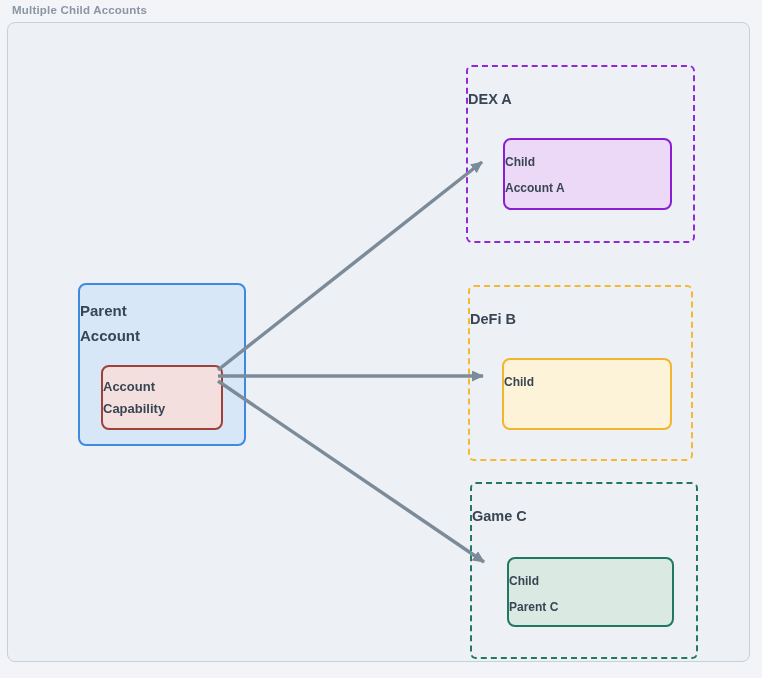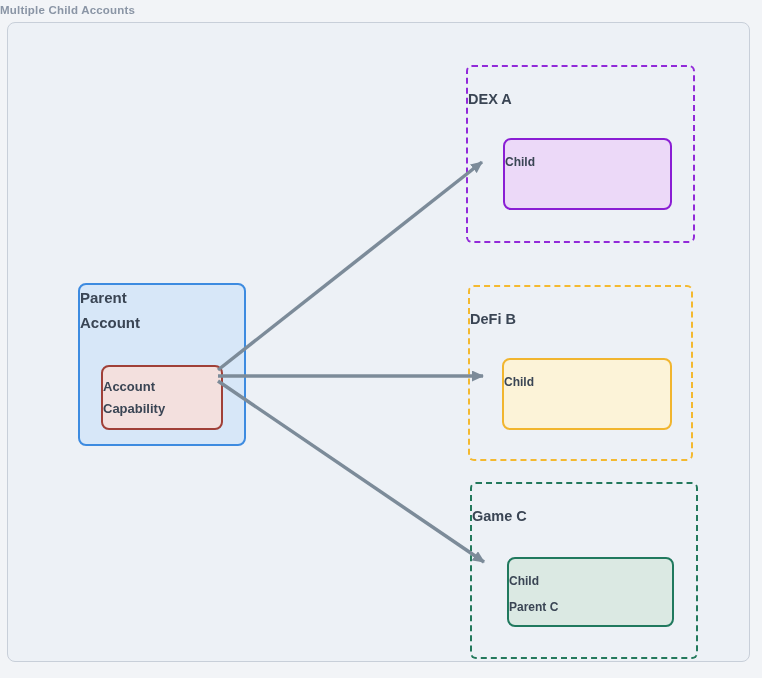--- a/index.html
+++ b/index.html
@@ -4,42 +4,42 @@
 <style>
   * { margin: 0; padding: 0; box-sizing: border-box; }
   html, body {
     width: 762px; height: 678px;
     background: #f2f4f7;
     font-family: "Liberation Sans", "DejaVu Sans", sans-serif;
     position: relative;
     overflow: hidden;
   }
   .diagram-title {
-    position: absolute; left: 0; top: 4px;
+    position: absolute; left: 12px; top: 4px;
     font-size: 11.5px; font-weight: 600; color: #8a95a5;
     letter-spacing: 0.2px;
   }
   .container {
     position: absolute; left: 7px; top: 22px;
     width: 743px; height: 640px;
     background: #edf1f6;
     border: 1px solid #c8cfd9;
     border-radius: 8px;
   }
   .node-text { color: #3a4554; font-weight: 600; }
 
   
   .parent-box {
     position: absolute; left: 70px; top: 260px;
     width: 168px; height: 163px;
     background: #d7e7f8;
     border: 2px solid #3d8be0;
     border-radius: 8px;
   }
-  .parent-label { font-size: 15px; line-height: 25px; }
+  .parent-label { padding-top: 13px; font-size: 15px; line-height: 25px; }
   .capability-box {
     position: absolute; left: 21px; top: 80px;
     width: 122px; height: 65px;
     background: #f3e0de;
     border: 2px solid #a04038;
     border-radius: 8px;
   }
   .capability-label { padding-top: 9px; font-size: 13px; line-height: 22px; }
 
   
@@ -89,20 +89,21 @@
         <div>Capability</div>
       </div>
     </div>
   </div>
 
   <div class="group group-a">
     <div class="node-text group-label">DEX A</div>
     <div class="child-box child-a">
       <div class="node-text child-label">
         <div>Child</div>
+        <div>Account A</div>
       </div>
     </div>
   </div>
 
   <div class="group group-b">
     <div class="node-text group-label">DeFi B</div>
     <div class="child-box child-b">
       <div class="node-text child-label">
         <div>Child</div>
       </div>

